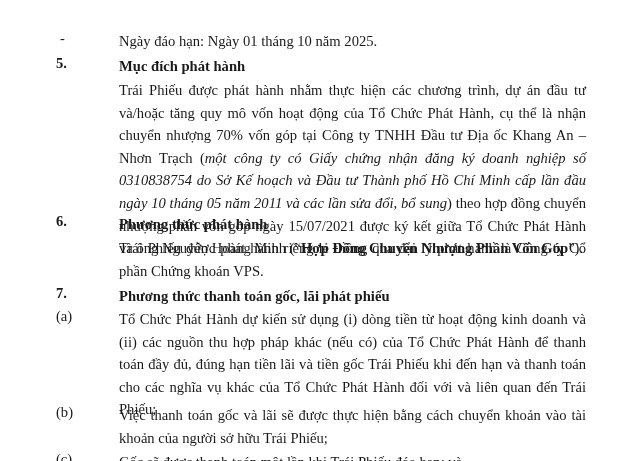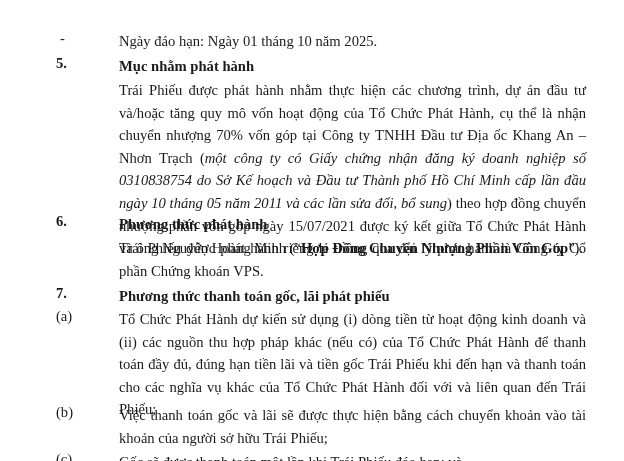--- a/index.html
+++ b/index.html
@@ -21,21 +21,21 @@
 
 <div class="page">
 
   <div class="row" style="top:30px;">
     <span class="num" style="left:60px;">-</span>
     <span class="txt">Ngày đáo hạn: Ngày 01 tháng 10 năm 2025.</span>
   </div>
 
   <div class="row" style="top:55px;">
     <span class="num hd">5.</span>
-    <span class="txt hd">Mục nhằm phát hành</span>
+    <span class="txt hd">Mục đích phát hành</span>
   </div>
 
   <div class="row" style="top:79px;">
     <div class="txt"><span>Trái Phiếu được phát hành nhằm thực hiện các chương trình, dự án đầu tư và/hoặc tăng quy mô vốn hoạt động của Tổ Chức Phát Hành, cụ thể là nhận chuyển nhượng 70% vốn góp tại Công ty TNHH Đầu tư Địa ốc Khang An – Nhơn Trạch (</span><span class="it">một công ty có Giấy chứng nhận đăng ký doanh nghiệp số 0310838754 do Sở Kế hoạch và Đầu tư Thành phố Hồ Chí Minh cấp lần đầu ngày 10 tháng 05 năm 2011 và các lần sửa đổi, bổ sung</span><span>) theo hợp đồng chuyển nhượng phần vốn góp ngày 15/07/2021 được ký kết giữa Tổ Chức Phát Hành và ông Nguyễn Hoàng Minh (“</span><span class="b">Hợp Đồng Chuyển Nhượng Phần Vốn Góp</span><span>”).</span></div>
   </div>
 
   <div class="row" style="top:213px;">
     <span class="num hd">6.</span>
     <span class="txt hd">Phương thức phát hành</span>
   </div>

